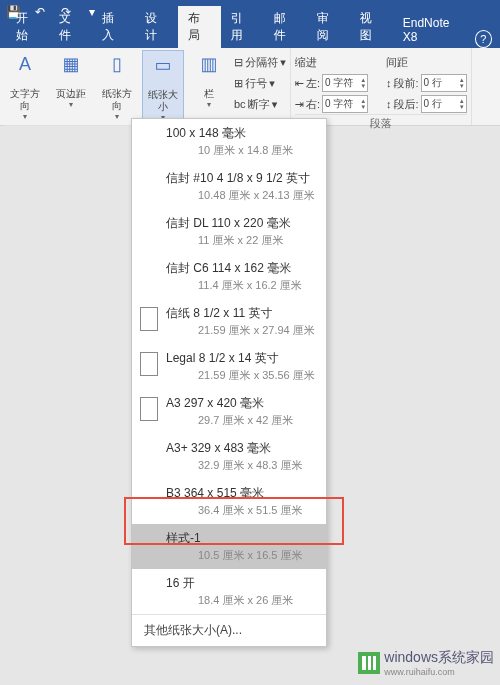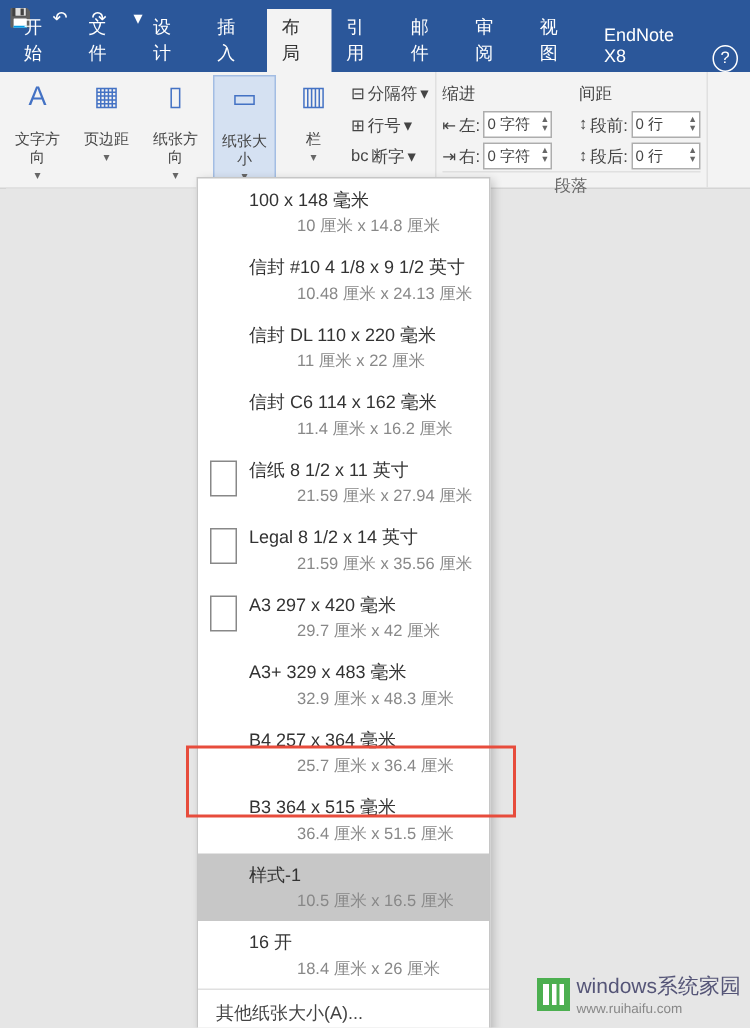--- a/index.html
+++ b/index.html
@@ -56,22 +56,22 @@
 <div class="titlebar">
   <span class="icon-btn">💾</span>
   <span class="icon-btn">↶</span>
   <span class="icon-btn">↷</span>
   <span class="icon-btn">▾</span>
 </div>
 
 <div class="tabs">
   <div class="tab">开始</div>
   <div class="tab">文件</div>
+  <div class="tab">插入</div>
   <div class="tab">设计</div>
-  <div class="tab">插入</div>
   <div class="tab active">布局</div>
   <div class="tab">引用</div>
   <div class="tab">邮件</div>
   <div class="tab">审阅</div>
   <div class="tab">视图</div>
   <div class="tab">EndNote X8</div>
   <div class="help-icon">?</div>
 </div>
 
 <div class="ribbon">
@@ -210,24 +210,20 @@
       </div>
       <div class="size-item with-icon">
         <div class="title">A3 297 x 420 毫米</div>
         <div class="subtitle">29.7 厘米 x 42 厘米</div>
       </div>
       <div class="size-item">
         <div class="title">A3+  329 x 483 毫米</div>
         <div class="subtitle">32.9 厘米 x 48.3 厘米</div>
       </div>
       <div class="size-item">
-        <div class="title">B4 257 x 364 毫米</div>
-        <div class="subtitle">25.7 厘米 x 36.4 厘米</div>
-      </div>
-      <div class="size-item">
         <div class="title">B3 364 x 515 毫米</div>
         <div class="subtitle">36.4 厘米 x 51.5 厘米</div>
       </div>
       <div class="size-item highlighted">
         <div class="title">样式-1</div>
         <div class="subtitle">10.5 厘米 x 16.5 厘米</div>
       </div>
       <div class="size-item">
         <div class="title">16 开</div>
         <div class="subtitle">18.4 厘米 x 26 厘米</div>

